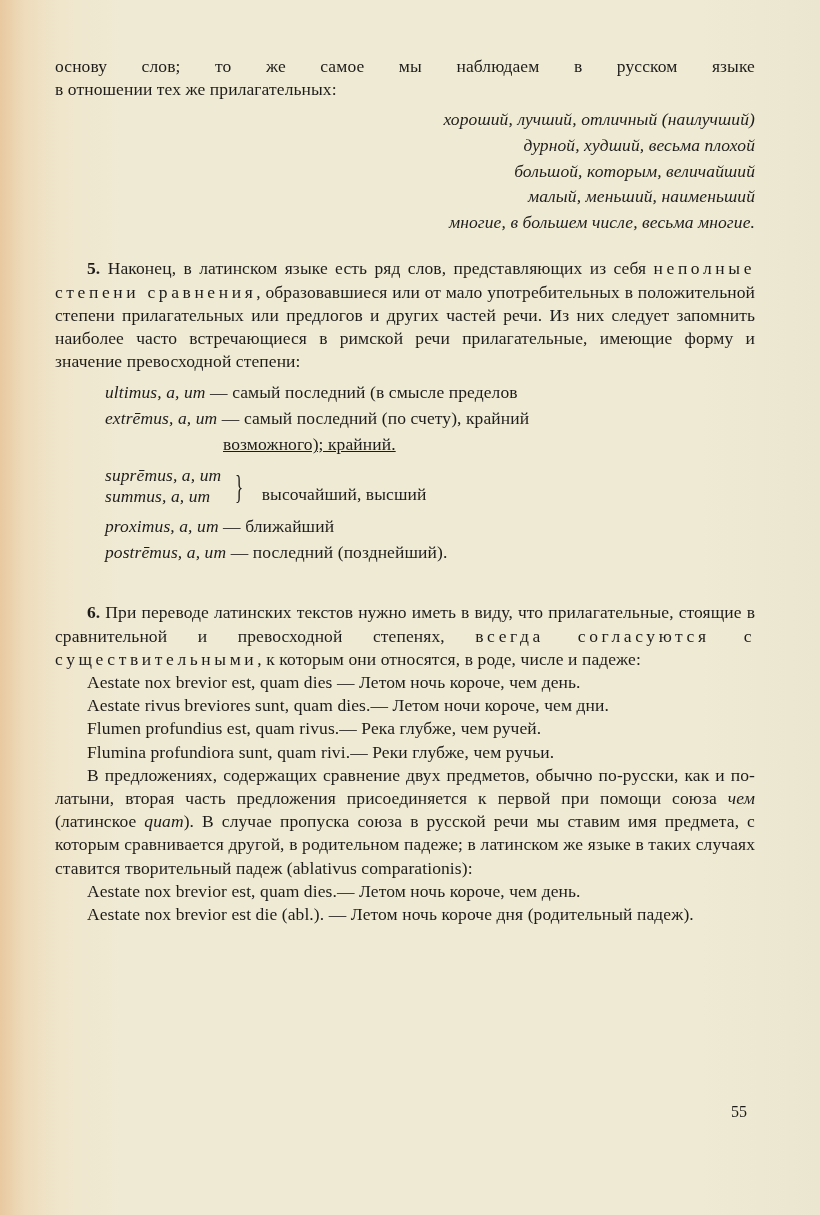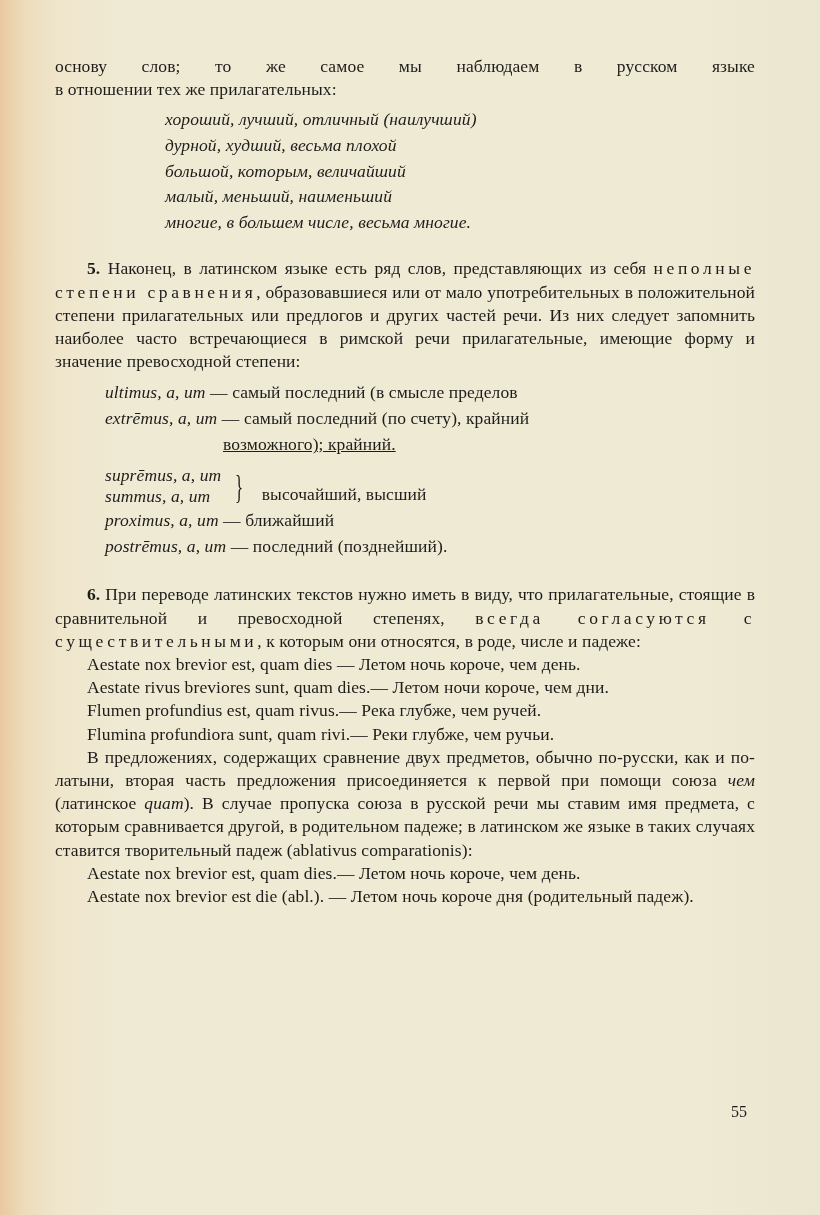--- a/index.html
+++ b/index.html
@@ -15,28 +15,28 @@
       font-size: 17.5px; line-height: 23.2px;
       letter-spacing: 0.1px;
     }
     .just { text-align: justify; text-align-last: auto; }
     .jl { text-align: justify; text-align-last: justify; }
     p { margin: 0; }
     .it { font-style: italic; }
     .sp { letter-spacing: 3.6px; }
     .b { font-weight: bold; }
     .indent { text-indent: 32px; }
-    .list { margin: 6px 0 0 110px; font-style: italic; line-height: 25.6px; font-size: 17.5px; }
+    .list { margin: 6px 0 0 110px; font-style: italic; line-height: 25.6px; font-size: 17.5px; text-align: right; }
     .para5 { margin-top: 22px; }
     .lat { margin-left: 50px; line-height: 26px; margin-top: 6px; }
     .lat .ind2 { margin-left: 118px; text-decoration: underline; }
     .brace-row { display: flex; align-items: flex-end; margin-top: 8px; }
     .brace-left { line-height: 21px; font-style: italic; }
     .brace { font-size: 34px; line-height: 40px; margin: 0 14px 0 10px; font-weight: normal; transform: scaleX(0.5); }
-    .para6 { margin-top: 24px; }
+    .para6 { margin-top: 36px; }
     .ex { text-indent: 32px; }
     .pagenum { position: absolute; left: 731px; top: 1103px; font-size: 16px; }
   </style>
 </head>
 <body>
 
 <div class="page">
   <p class="jl">основу слов; то же самое мы наблюдаем в русском языке</p>
   <p>в отношении тех же прилагательных:</p>
 
@@ -57,21 +57,21 @@
 
     <div class="brace-row">
       <div class="brace-left">
         <div>suprēmus, a, um</div>
         <div>summus, a, um</div>
       </div>
       <span class="brace">}</span>
       <span>высочайший, высший</span>
     </div>
 
-    <div style=""><span class="it">proximus, a, um</span><span> — </span><span>ближайший</span></div>
+    <div style="margin-top:6px"><span class="it">proximus, a, um</span><span> — </span><span>ближайший</span></div>
     <div><span class="it">postrēmus, a, um</span><span> — </span><span>последний (позднейший).</span></div>
   </div>
 
   <p class="just indent para6"><span class="b">6.</span> <span>При переводе латинских текстов нужно иметь в виду, что прилагательные, стоящие в сравнительной и превосходной степенях, </span><span class="sp">всегда согласуются с существительными</span><span>, к которым они относятся, в роде, числе и падеже:</span></p>
 
   <p class="just ex">Aestate nox brevior est, quam dies — Летом ночь короче, чем день.</p>
   <p class="just ex">Aestate rivus breviores sunt, quam dies.— Летом ночи короче, чем дни.</p>
   <p class="just ex">Flumen profundius est, quam rivus.— Река глубже, чем ручей.</p>
   <p class="just ex">Flumina profundiora sunt, quam rivi.— Реки глубже, чем ручьи.</p>
 

